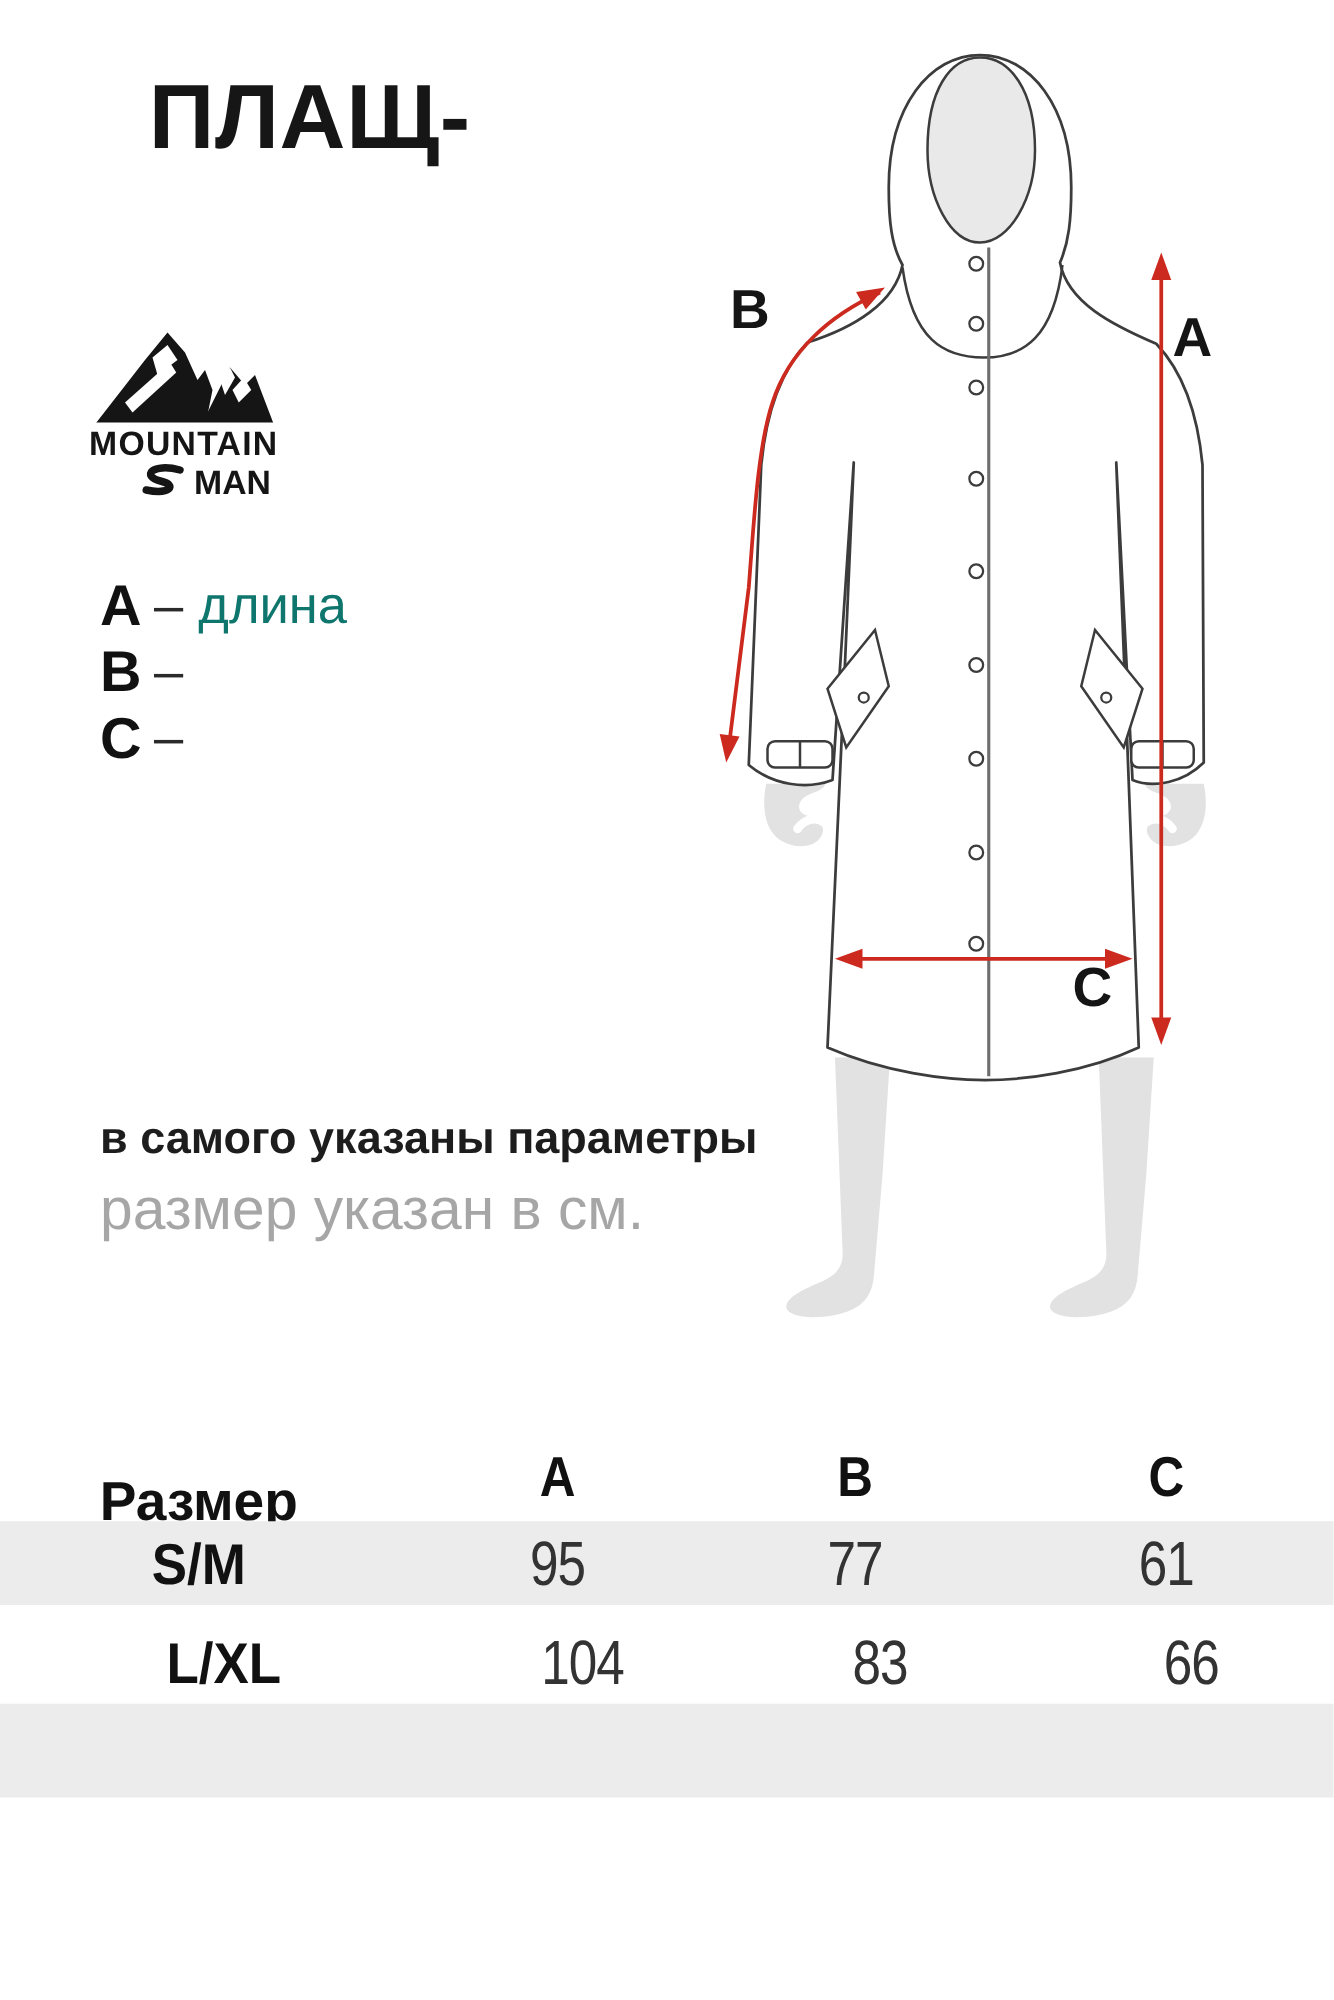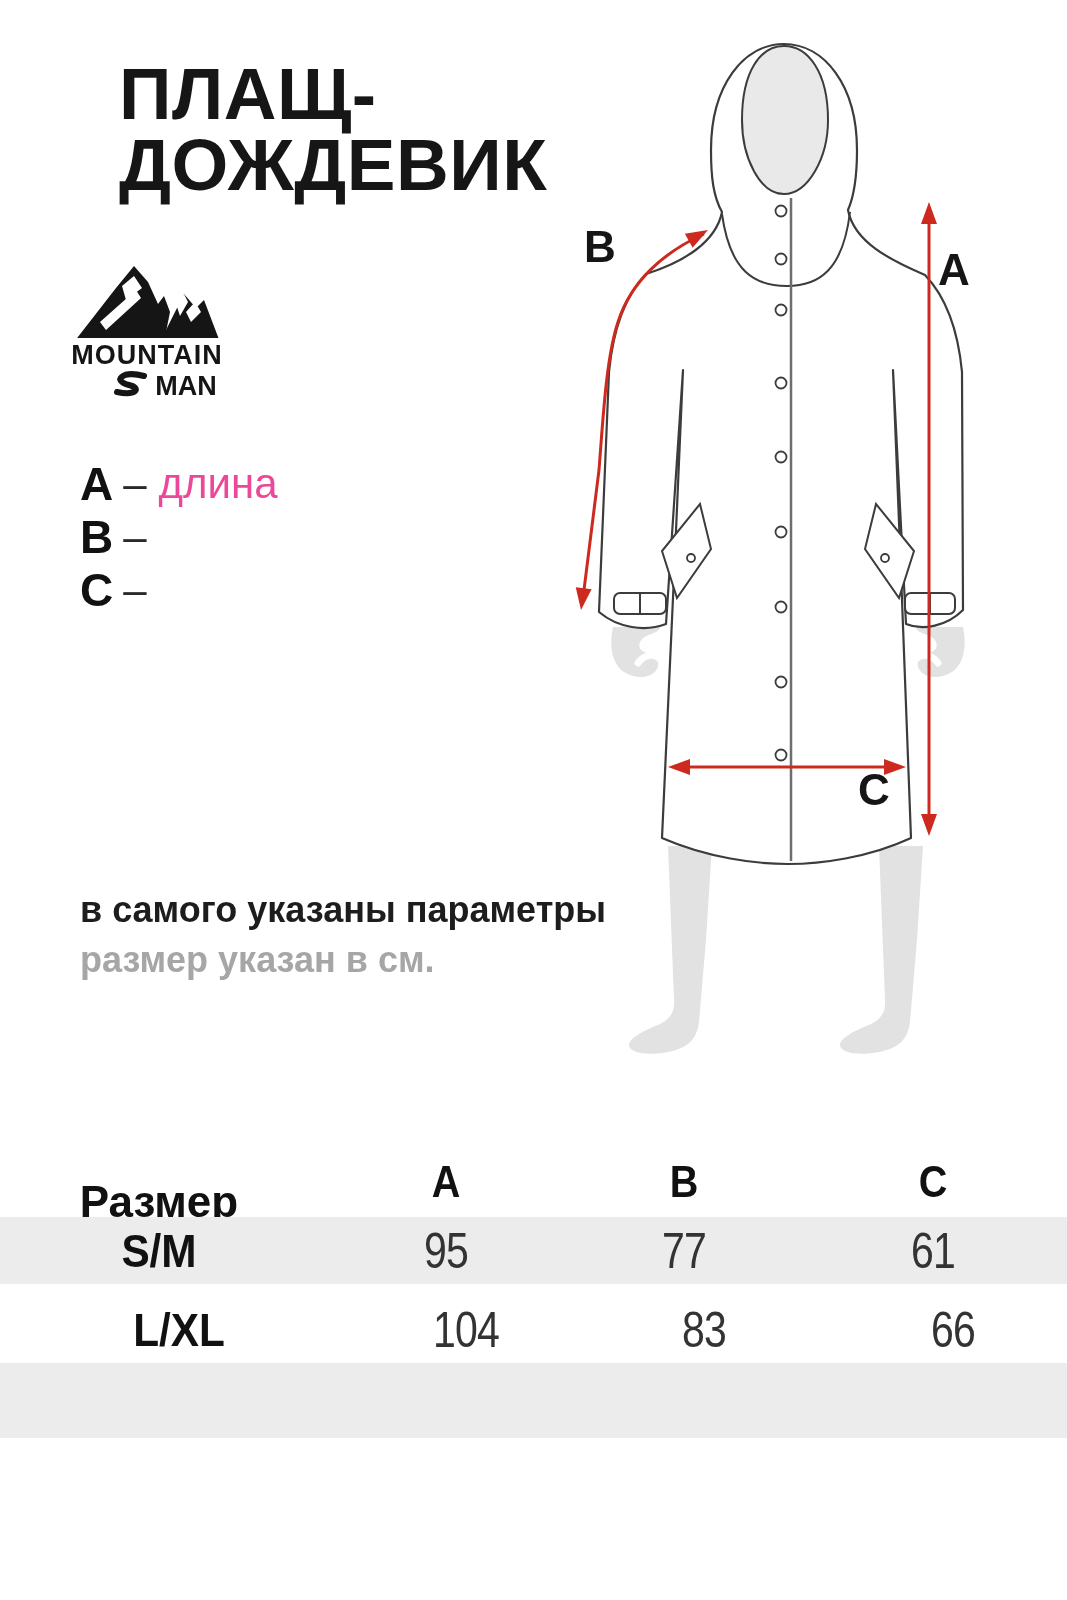--- a/index.html
+++ b/index.html
@@ -24,25 +24,25 @@
     font-size:73px;font-weight:700;line-height:71px;letter-spacing:.5px;
     color:var(--text-dark);white-space:pre;margin-left:43px;
   }
   
   .logo{position:absolute;left:72px;top:260px;width:150px;height:145px;}
   
   .legend{position:absolute;left:80px;top:457px;}
   .legend-row{display:flex;align-items:center;height:53px;}
   .legend-key{font-size:46px;font-weight:700;color:#111;}
   .legend-sep{font-size:42px;font-weight:400;color:#2a2a2a;margin:0 12px 0 10px;}
-  .legend-label{font-size:42px;font-weight:400;color:#ec4899;}
+  .legend-label{font-size:42px;font-weight:400;color:#0f766e;}
   
   .note{position:absolute;left:80px;top:890px;}
   .note-bold{font-size:36px;font-weight:700;line-height:40px;color:#1d1d1d;}
-  .note-sub{font-size:36px;font-weight:700;color:var(--text-gray);margin-top:9px;}
+  .note-sub{font-size:47px;font-weight:400;color:var(--text-gray);margin-top:9px;}
   
   .diagram{position:absolute;left:0;top:0;width:1067px;height:1600px;}
   .coat{fill:#ffffff;stroke:var(--line-dark);stroke-width:2.2;stroke-linejoin:round;}
   .thinline{fill:none;stroke:var(--line-dark);stroke-width:2;}
   .whiteline{fill:#ffffff;stroke:var(--line-dark);stroke-width:2;}
   .skin{fill:var(--skin-gray);stroke:none;}
   .face{fill:var(--face-gray);stroke:var(--line-dark);stroke-width:2;}
   .center-line{stroke:var(--centerline-gray);stroke-width:2.5;fill:none;}
   .btn{fill:#ffffff;stroke:var(--line-dark);stroke-width:1.8;}
   .red-line{stroke:var(--accent-red);stroke-width:3;fill:none;}
@@ -62,21 +62,21 @@
   .hdr-size{display:inline-block;font-size:44px;font-weight:700;color:#111;margin-top:40px;}
   .hdr-abc{display:inline-block;font-size:45px;font-weight:700;color:#111;transform:scaleX(.88);}
   .size-label{display:inline-block;font-size:46px;font-weight:700;color:#111;transform:scaleX(.92);}
   .num{display:inline-block;font-size:50px;font-weight:400;color:var(--num-color);transform:scaleX(.82);letter-spacing:-1px;}
 </style>
 </head>
 <body>
 
 <div id="canvas">
 
-  <div class="title"><span>ПЛАЩ-</span><br><span>ДОЖДЕВИК</span></div>
+  <div class="title"><span>ПЛАЩ-</span><br></div>
 
   <svg class="logo" viewBox="0 0 150 145" aria-hidden="true">
     <g>
       <path class="logo-ink" d="M2,82 L44,28 L62,6 L76,22 L86,44 L92,36 L98,52 L92,82 Z"></path>
       <path class="logo-cut" d="M50,26 L62,16 L70,28 L54,40 Z"></path>
       <path class="logo-cut" d="M28,62 L64,30 L69,38 L34,70 Z"></path>
       <path class="logo-ink" d="M88,82 L112,34 L124,48 L132,40 L148,82 Z"></path>
       <path class="logo-cut" d="M114,52 L123,42 L129,52 L119,62 Z"></path>
       <path class="logo-cut" d="M104,44 L112,34 L116,42 L108,56 Z"></path>
       <rect class="logo-cut" x="0" y="78" width="150" height="8"></rect>

